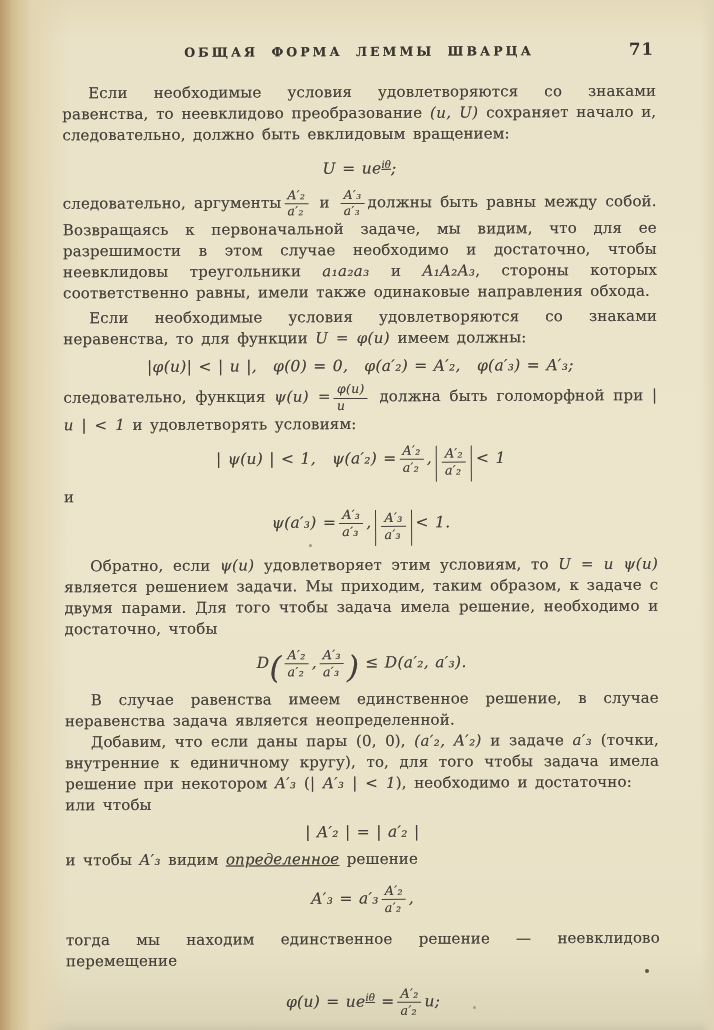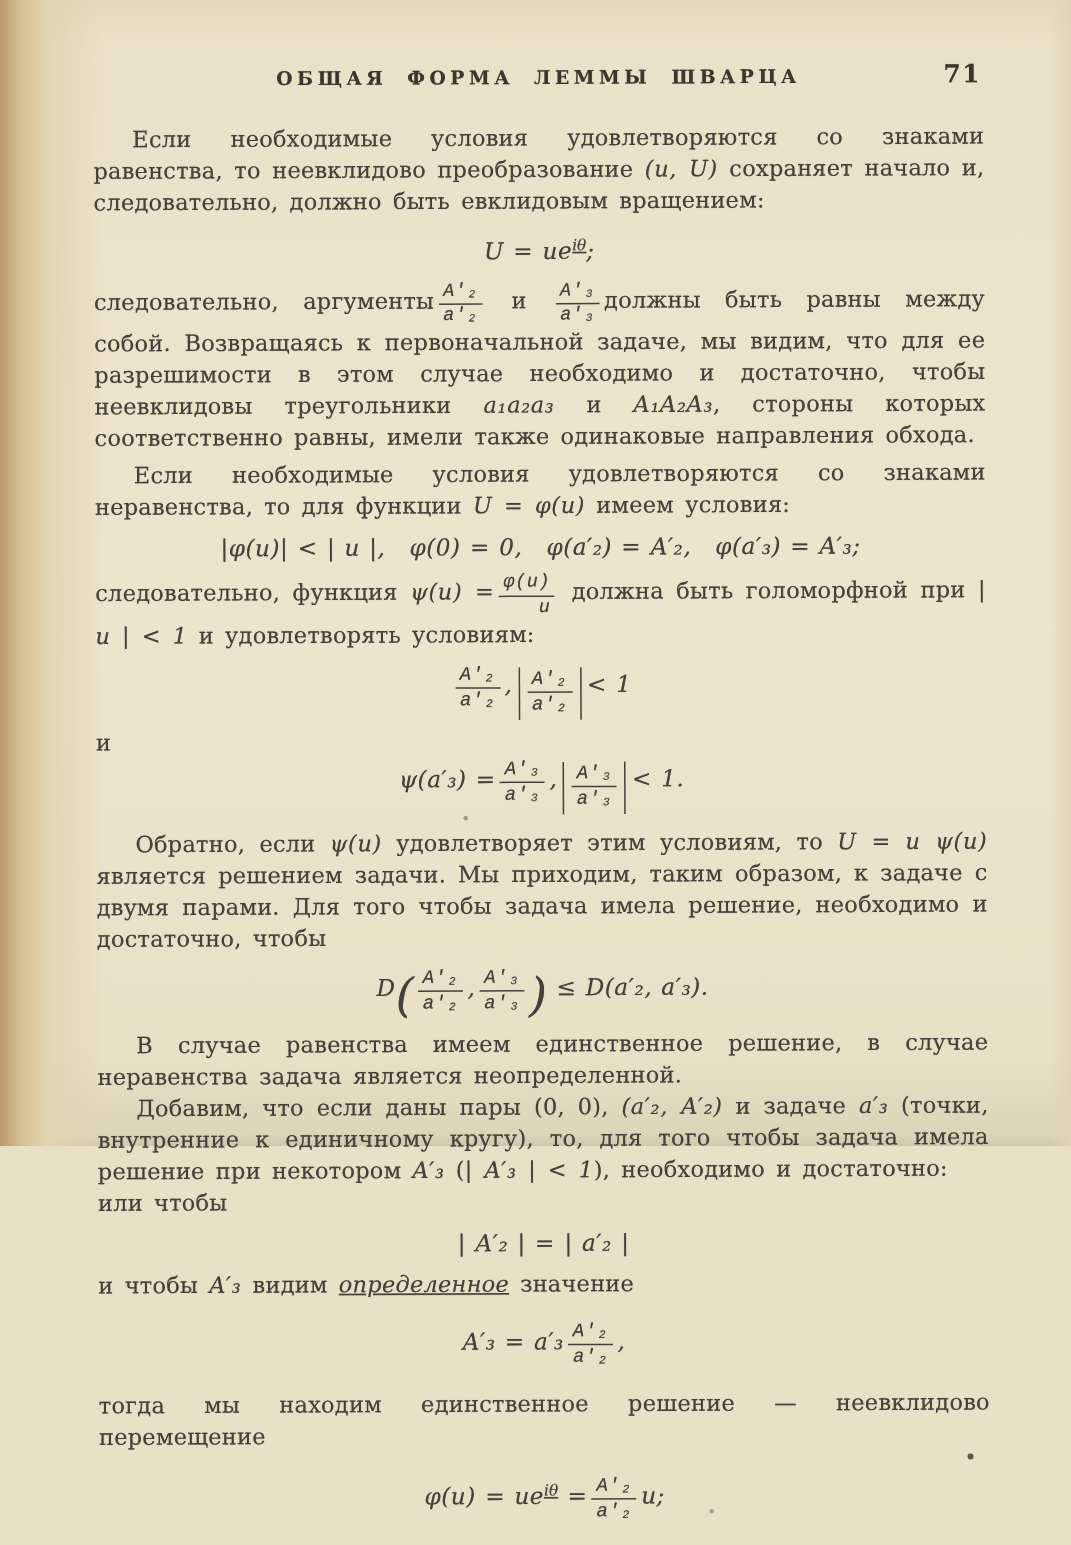--- a/index.html
+++ b/index.html
@@ -2,21 +2,21 @@
 <html><head>
 <meta charset="utf-8">
 <style>
   html,body{margin:0;padding:0;}
   body{
     width:714px;height:1030px;overflow:hidden;
     background:#e9e1c6;
     font-family:"DejaVu Serif","Liberation Serif",serif;
   }
   .page{
-    position:relative;width:714px;height:764px;
+    position:relative;width:714px;height:1030px;
     background:
       linear-gradient(180deg, #e4dab9 0%, #eae2c8 4%, #ece5cc 55%, #e8e1c6 92%, #ddd5b8 99%, #cfc8ad 100%),
       #e9e1c6;
     color:#46403a;
   }
   .gutter{
     position:absolute;left:0;top:0;bottom:0;width:70px;
     background:linear-gradient(90deg,#b99a6b 0%,#d3bd90 18%,#e2d5b1 45%,rgba(236,229,204,0) 100%);
     pointer-events:none;
   }
@@ -52,22 +52,22 @@
   .m{font-style:italic;letter-spacing:0.4px;}
   .em-i{font-style:italic;text-decoration:underline;}
   
   .formula{
     text-align:center;font-style:italic;font-size:15.5px;line-height:22px;
     margin:9px 0;letter-spacing:0.3px;word-spacing:1px;
   }
   .formula.tight{margin:6px 0;}
   .e{font-size:0.66em;vertical-align:0.55em;letter-spacing:0;text-decoration:underline;}
   .fr{
-    display:inline-block;text-align:right;vertical-align:-0.68em;
-    font-size:0.82em;line-height:1.12;margin:0 3px;font-family:Liberation Mono, monospace;
+    display:inline-block;text-align:left;vertical-align:-0.68em;
+    font-size:0.82em;line-height:1.12;margin:0 3px;
   }
   .fr .n{display:block;padding:0 3px 1px;border-bottom:1px solid currentColor;}
   .fr .d{display:block;padding:1px 3px 0;}
   .bars{
     display:inline-block;vertical-align:-0.75em;
     border-left:1.4px solid currentColor;border-right:1.4px solid currentColor;
     padding:1px 5px;margin:0 4px;
   }
   .bars .fr{vertical-align:baseline;margin:0;}
   .bp{font-size:2em;font-weight:normal;vertical-align:-0.33em;letter-spacing:0;}
@@ -95,45 +95,45 @@
       <span class="head-title">ОБЩАЯ ФОРМА ЛЕММЫ ШВАРЦА</span>
       <span class="page-num">71</span>
     </header>
 
     <p class="para ind"><span>Если необходимые условия удовлетворяются со знаками равенства, то неевклидово преобразование </span><span class="m">(u, U)</span><span> сохраняет начало и, следовательно, должно быть евклидовым вращением:</span></p>
 
     <div class="formula"><span>U = ue</span><sup class="e">iθ</sup><span>;</span></div>
 
     <p class="para"><span>следовательно, аргументы</span><span class="fr m"><span class="n">A′₂</span><span class="d">a′₂</span></span><span> и </span><span class="fr m"><span class="n">A′₃</span><span class="d">a′₃</span></span><span>должны быть равны между собой. Возвращаясь к первоначальной задаче, мы видим, что для ее разрешимости в этом случае необходимо и достаточно, чтобы неевклидовы треугольники </span><span class="m">a₁a₂a₃</span><span> и </span><span class="m">A₁A₂A₃</span><span>, стороны которых соответственно равны, имели также одинаковые направления обхода.</span></p>
 
-    <p class="para ind mt"><span>Если необходимые условия удовлетворяются со знаками неравенства, то для функции </span><span class="m">U = φ(u)</span><span> имеем условия:</span></p>
+    <p class="para ind mt"><span>Если необходимые условия удовлетворяются со знаками неравенства, то для функции </span><span class="m">U = φ(u)</span><span> имеем должны:</span></p>
 
     <div class="formula tight"><span>|φ(u)| &lt; | u |,  φ(0) = 0,  φ(a′₂) = A′₂,  φ(a′₃) = A′₃;</span></div>
 
     <p class="para"><span>следовательно, функция </span><span class="m">ψ(u) =</span><span class="fr m"><span class="n">φ(u)</span><span class="d">u</span></span><span> должна быть голоморфной при </span><span class="m">| u | &lt; 1</span><span> и удовлетворять условиям:</span></p>
 
-    <div class="formula"><span class="fr"><span class="n">A′₂</span><span class="d">a′₂</span></span><span>,</span><span class="bars"><span class="fr"><span class="n">A′₂</span><span class="d">a′₂</span></span></span><span>&lt; 1</span></div>
+    <div class="formula"><span>| ψ(u) | &lt; 1,  ψ(a′₂) =</span><span class="fr"><span class="n">A′₂</span><span class="d">a′₂</span></span><span>,</span><span class="bars"><span class="fr"><span class="n">A′₂</span><span class="d">a′₂</span></span></span><span>&lt; 1</span></div>
 
     <p class="para conj">и</p>
 
     <div class="formula"><span>ψ(a′₃) =</span><span class="fr"><span class="n">A′₃</span><span class="d">a′₃</span></span><span>,</span><span class="bars"><span class="fr"><span class="n">A′₃</span><span class="d">a′₃</span></span></span><span>&lt; 1.</span></div>
 
     <p class="para ind mt"><span>Обратно, если </span><span class="m">ψ(u)</span><span> удовлетворяет этим условиям, то </span><span class="m">U = u ψ(u)</span><span> является решением задачи. Мы приходим, таким образом, к задаче с двумя парами. Для того чтобы задача имела решение, необходимо и достаточно, чтобы</span></p>
 
     <div class="formula"><span>D</span><span class="bp">(</span><span class="fr"><span class="n">A′₂</span><span class="d">a′₂</span></span><span>,</span><span class="fr"><span class="n">A′₃</span><span class="d">a′₃</span></span><span class="bp">)</span><span> ≤ D(a′₂, a′₃).</span></div>
 
     <p class="para ind mt">В случае равенства имеем единственное решение, в случае неравенства задача является неопределенной.</p>
 
     <p class="para ind"><span>Добавим, что если даны пары (0, 0), </span><span class="m">(a′₂, A′₂)</span><span> и задаче </span><span class="m">a′₃</span><span> (точки, внутренние к единичному кругу), то, для того чтобы задача имела решение при некотором </span><span class="m">A′₃</span><span> (</span><span class="m">| A′₃ | &lt; 1</span><span>), необходимо и достаточно:</span></p>
 
     <p class="para">или чтобы</p>
 
     <div class="formula tight"><span>| A′₂ | = | a′₂ |</span></div>
 
-    <p class="para mt"><span>и чтобы </span><span class="m">A′₃</span><span> видим </span><span class="em-i">определенное</span><span> значение</span></p>
+    <p class="para mt"><span>и чтобы </span><span class="m">A′₃</span><span> видим </span><span class="em-i">определенное</span><span> решение</span></p>
 
     <div class="formula" style="margin:14px 0;"><span>A′₃ = a′₃</span><span class="fr"><span class="n">A′₂</span><span class="d">a′₂</span></span><span>,</span></div>
 
     <p class="para mt" style="margin-top:12px;">тогда мы находим единственное решение — неевклидово перемещение</p>
 
     <div class="formula" style="margin-top:16px;"><span>φ(u) = ue</span><sup class="e">iθ</sup><span> =</span><span class="fr"><span class="n">A′₂</span><span class="d">a′₂</span></span><span>u;</span></div>
 
   </div>
 </div>
 

